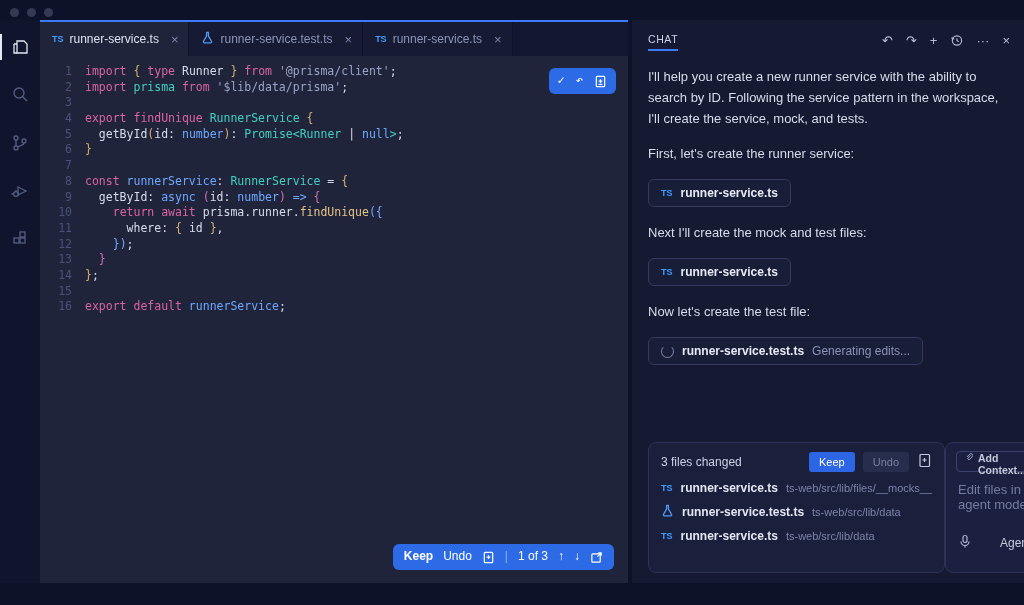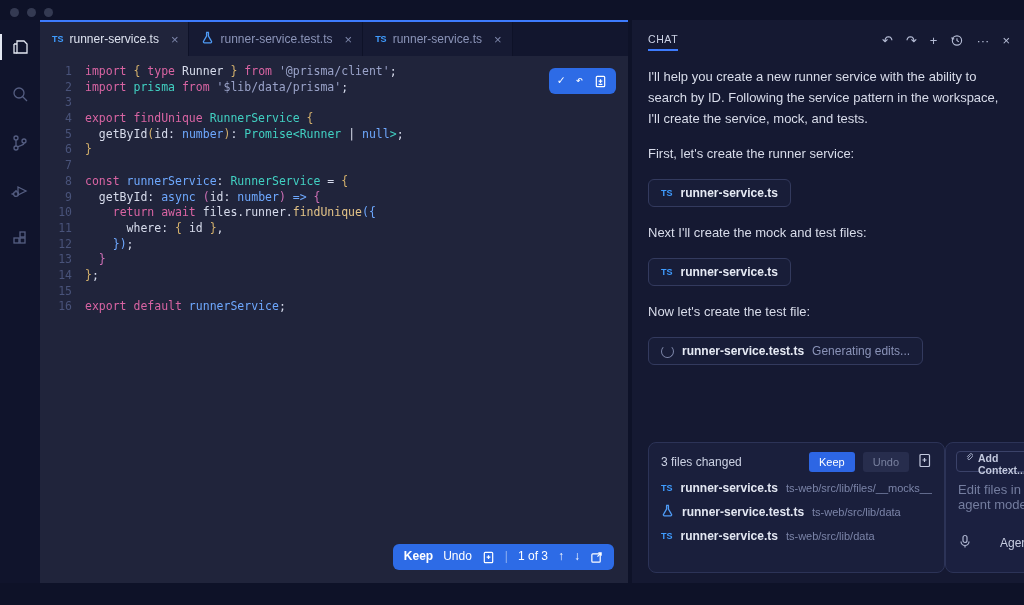--- a/index.html
+++ b/index.html
@@ -180,21 +180,21 @@
       <div id="code">
           <div class="code-line"><span class="gutter">1</span><span class="code-text"><span class="tok-kw">import </span><span class="tok-gold">{ </span><span class="tok-kw">type </span><span class="tok-plain">Runner </span><span class="tok-gold">} </span><span class="tok-kw">from </span><span class="tok-str">'@prisma/client'</span><span class="tok-plain">;</span></span></div>
           <div class="code-line"><span class="gutter">2</span><span class="code-text"><span class="tok-kw">import </span><span class="tok-type">prisma </span><span class="tok-kw">from </span><span class="tok-str">'$lib/data/prisma'</span><span class="tok-plain">;</span></span></div>
           <div class="code-line"><span class="gutter">3</span><span class="code-text"></span></div>
           <div class="code-line"><span class="gutter">4</span><span class="code-text"><span class="tok-kw">export </span><span class="tok-kw">findUnique </span><span class="tok-type">RunnerService </span><span class="tok-gold">{</span></span></div>
           <div class="code-line"><span class="gutter">5</span><span class="code-text"><span class="tok-plain">  getById</span><span class="tok-gold">(</span><span class="tok-plain">id: </span><span class="tok-prim">number</span><span class="tok-gold">)</span><span class="tok-plain">: </span><span class="tok-type">Promise&lt;Runner</span><span class="tok-plain"> | </span><span class="tok-prim">null</span><span class="tok-type">&gt;</span><span class="tok-plain">;</span></span></div>
           <div class="code-line"><span class="gutter">6</span><span class="code-text"><span class="tok-gold">}</span></span></div>
           <div class="code-line"><span class="gutter">7</span><span class="code-text"></span></div>
           <div class="code-line"><span class="gutter">8</span><span class="code-text"><span class="tok-kw">const </span><span class="tok-prim">runnerService</span><span class="tok-plain">: </span><span class="tok-type">RunnerService</span><span class="tok-plain"> = </span><span class="tok-gold">{</span></span></div>
           <div class="code-line"><span class="gutter">9</span><span class="code-text"><span class="tok-plain">  getById: </span><span class="tok-prim">async </span><span class="tok-pink">(</span><span class="tok-plain">id: </span><span class="tok-prim">number</span><span class="tok-pink">) </span><span class="tok-prim">=&gt; </span><span class="tok-pink">{</span></span></div>
-          <div class="code-line"><span class="gutter">10</span><span class="code-text"><span class="tok-plain">    </span><span class="tok-kw">return </span><span class="tok-kw">await </span><span class="tok-plain">files.runner.</span><span class="tok-fn">findUnique</span><span class="tok-blueb">({</span></span></div>
+          <div class="code-line"><span class="gutter">10</span><span class="code-text"><span class="tok-plain">    </span><span class="tok-kw">return </span><span class="tok-kw">await </span><span class="tok-plain">prisma.runner.</span><span class="tok-fn">findUnique</span><span class="tok-blueb">({</span></span></div>
           <div class="code-line"><span class="gutter">11</span><span class="code-text"><span class="tok-plain">      where: </span><span class="tok-gold">{ </span><span class="tok-plain">id</span><span class="tok-gold"> }</span><span class="tok-plain">,</span></span></div>
           <div class="code-line"><span class="gutter">12</span><span class="code-text"><span class="tok-plain">    </span><span class="tok-blueb">})</span><span class="tok-plain">;</span></span></div>
           <div class="code-line"><span class="gutter">13</span><span class="code-text"><span class="tok-plain">  </span><span class="tok-pink">}</span></span></div>
           <div class="code-line"><span class="gutter">14</span><span class="code-text"><span class="tok-gold">}</span><span class="tok-plain">;</span></span></div>
           <div class="code-line"><span class="gutter">15</span><span class="code-text"></span></div>
           <div class="code-line"><span class="gutter">16</span><span class="code-text"><span class="tok-kw">export </span><span class="tok-kw">default </span><span class="tok-prim">runnerService</span><span class="tok-plain">;</span></span></div>
         </div>
 
       <div class="pill inline-pill">
         <span class="p-icon">✓</span>

